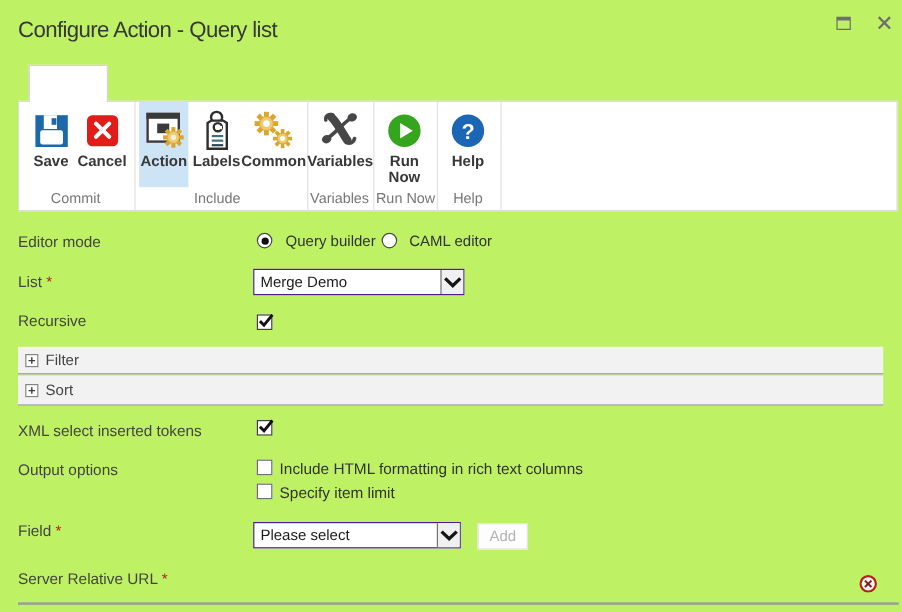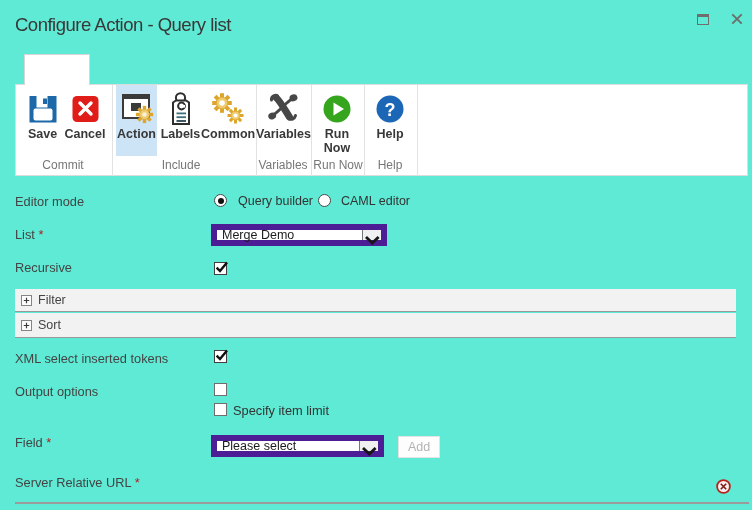--- a/index.html
+++ b/index.html
@@ -1,27 +1,27 @@
 <!DOCTYPE html>
 <html><head>
 <meta charset="utf-8">
 <style>
   html,body{margin:0;padding:0;background:#fff;}
   *{box-sizing:border-box;}
-  #page{position:relative;width:752px;height:510px;background:#5eead4;
+  #page{position:relative;width:752px;height:510px;background:#bef264;
     font-family:"Liberation Sans",sans-serif;overflow:hidden;}
   .abs{position:absolute;}
   .lbl{position:absolute;font-size:12.8px;color:#444;white-space:nowrap;}
   .star{color:#b02020;}
   .cb{position:absolute;width:13px;height:13px;border:1px solid #6e6e6e;background:#fff;}
   .cbdark{border-color:#404040;}
   .grplbl{position:absolute;font-size:12px;color:#777;text-align:center;white-space:nowrap;}
   .btnlbl{position:absolute;font-size:12.5px;color:#383838;text-align:center;white-space:nowrap;font-weight:bold;}
   .sep{position:absolute;width:1px;background:#e2e2e2;top:85px;height:91px;}
-  .sel{position:absolute;border:6px solid #4c1d95;background:#fff;}
+  .sel{position:absolute;border:1px solid #4c1d95;background:#fff;}
   .sel .txt{position:absolute;left:5px;top:50%;transform:translateY(-50%);font-size:12.5px;color:#1c1c1c;white-space:nowrap;}
   .sel .arr{position:absolute;right:0;top:0;bottom:0;width:19px;background:#f0f0f0;border-left:1px solid #767676;}
   .bar{position:absolute;left:15px;width:721px;background:#f2f2f2;border-bottom:1.5px solid #999;}
   .plusbox{position:absolute;width:11px;height:11px;border:1px solid #858585;background:#fdfdfd;}
   .bartxt{position:absolute;font-size:12.5px;color:#444;}
 </style>
 </head>
 <body>
 <div id="page">
 
@@ -203,20 +203,21 @@
   <div class="bartxt" style="left:38px;top:318px;">Sort</div>
 
   <div class="lbl" style="left:15px;top:351px;">XML select inserted tokens</div>
   <div class="cb cbdark" style="left:214px;top:350px;"></div>
   <svg class="abs" style="left:214px;top:347px;" width="16" height="16" viewBox="0 0 16 16">
       <path d="M2.6 8.6 L6 12 L13 3.4" stroke="#111" stroke-width="2.4" fill="none"></path>
     </svg>
 
   <div class="lbl" style="left:15px;top:384px;">Output options</div>
   <div class="cb" style="left:214px;top:383px;"></div>
+  <div class="lbl" style="left:233px;top:383px;color:#333;">Include HTML formatting in rich text columns</div>
   <div class="cb" style="left:214px;top:403px;"></div>
   <div class="lbl" style="left:233px;top:403px;color:#333;">Specify item limit</div>
 
   <div class="lbl" style="left:15px;top:435px;">Field <span class="star">*</span></div>
   <div class="sel" style="left:211px;top:435px;width:173px;height:22px;">
     <span class="txt">Please select</span>
     <span class="arr">
         <svg width="18" height="20" viewBox="0 0 18 20" style="position:absolute;left:0;top:0;">
           <path d="M3 7 L9.3 13 L15.6 7" stroke="#161616" stroke-width="2.8" fill="none"></path>
         </svg>

